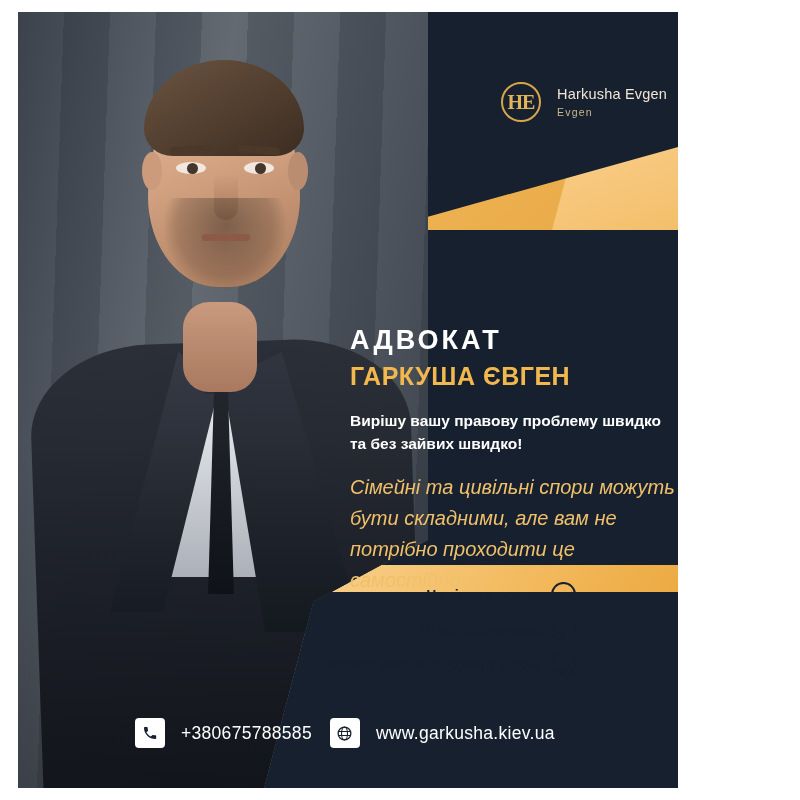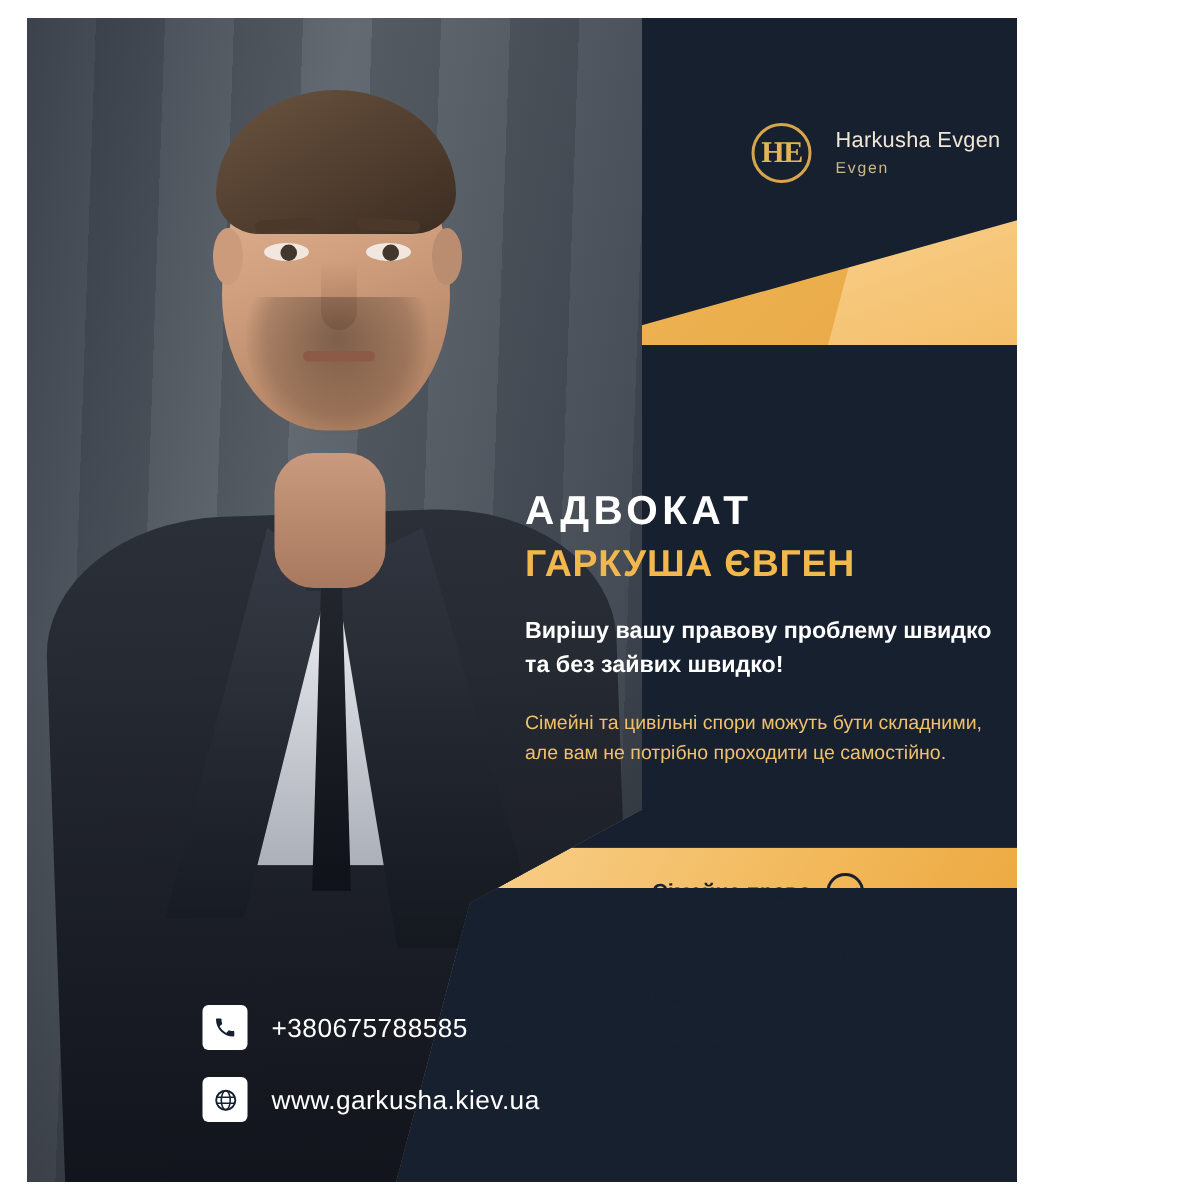--- a/index.html
+++ b/index.html
@@ -219,21 +219,21 @@
   }
   .t-name {
     color: #f2b84e; font-size: 25px; font-weight: 700; letter-spacing: .5px;
     margin-top: 6px; white-space: nowrap;
   }
   .t-lead {
     color: #ffffff; font-size: 15.5px; font-weight: 700; line-height: 1.5;
     margin-top: 18px;
   }
   .t-desc {
-    color: #f0c06a; font-size: 13px; line-height: 1.55;
+    color: #f0c06a; font-size: 20px; font-style: italic; line-height: 1.55;
     margin-top: 16px;
   }
 
   
   .services {
     position: absolute; right: 120px; top: 582px;
     display: flex; flex-direction: column; gap: 10px; align-items: flex-end;
   }
   .service-row {
     display: flex; align-items: center; gap: 10px;
@@ -247,21 +247,21 @@
   }
   .check:after {
     content: ""; position: absolute; left: 7px; top: 4px;
     width: 7px; height: 13px; border: solid #16202f;
     border-width: 0 2.6px 2.6px 0; transform: rotate(42deg);
   }
 
   
   .contacts {
     position: absolute; left: 135px; bottom: 52px;
-    display: flex; flex-direction: column; gap: 18px; justify-content: flex-end;
+    display: flex; flex-direction: row; gap: 18px; justify-content: flex-end;
   }
   .contact-row { display: flex; align-items: center; gap: 16px; }
   .contact-icon {
     width: 30px; height: 30px; background: #ffffff; border-radius: 4px;
     display: flex; align-items: center; justify-content: center;
     color: #16202f; font-size: 17px; line-height: 1;
   }
   .contact-text { color: #ffffff; font-size: 17.5px; letter-spacing: .3px; }
 </style>
 </head>
@@ -321,24 +321,20 @@
 
   <div class="headline">
     <div class="t-advokat">АДВОКАТ</div>
     <div class="t-name">ГАРКУША ЄВГЕН</div>
     <div class="t-lead">Вирішу вашу правову проблему швидко та без зайвих швидко!</div>
     <div class="t-desc">Сімейні та цивільні спори можуть бути складними, але вам не потрібно проходити це самостійно.</div>
   </div>
 
   <div class="services">
     <div class="service-row">
-      <div class="service-label">Сімейне  право</div>
-      <div class="check"></div>
-    </div>
-    <div class="service-row">
       <div class="service-label">Цивільне право</div>
       <div class="check"></div>
     </div>
     <div class="service-row">
       <div class="service-label">Військове право</div>
       <div class="check"></div>
     </div>
     <div class="service-row">
       <div class="service-label">Захист ваших інтересів в суді</div>
       <div class="check"></div>

